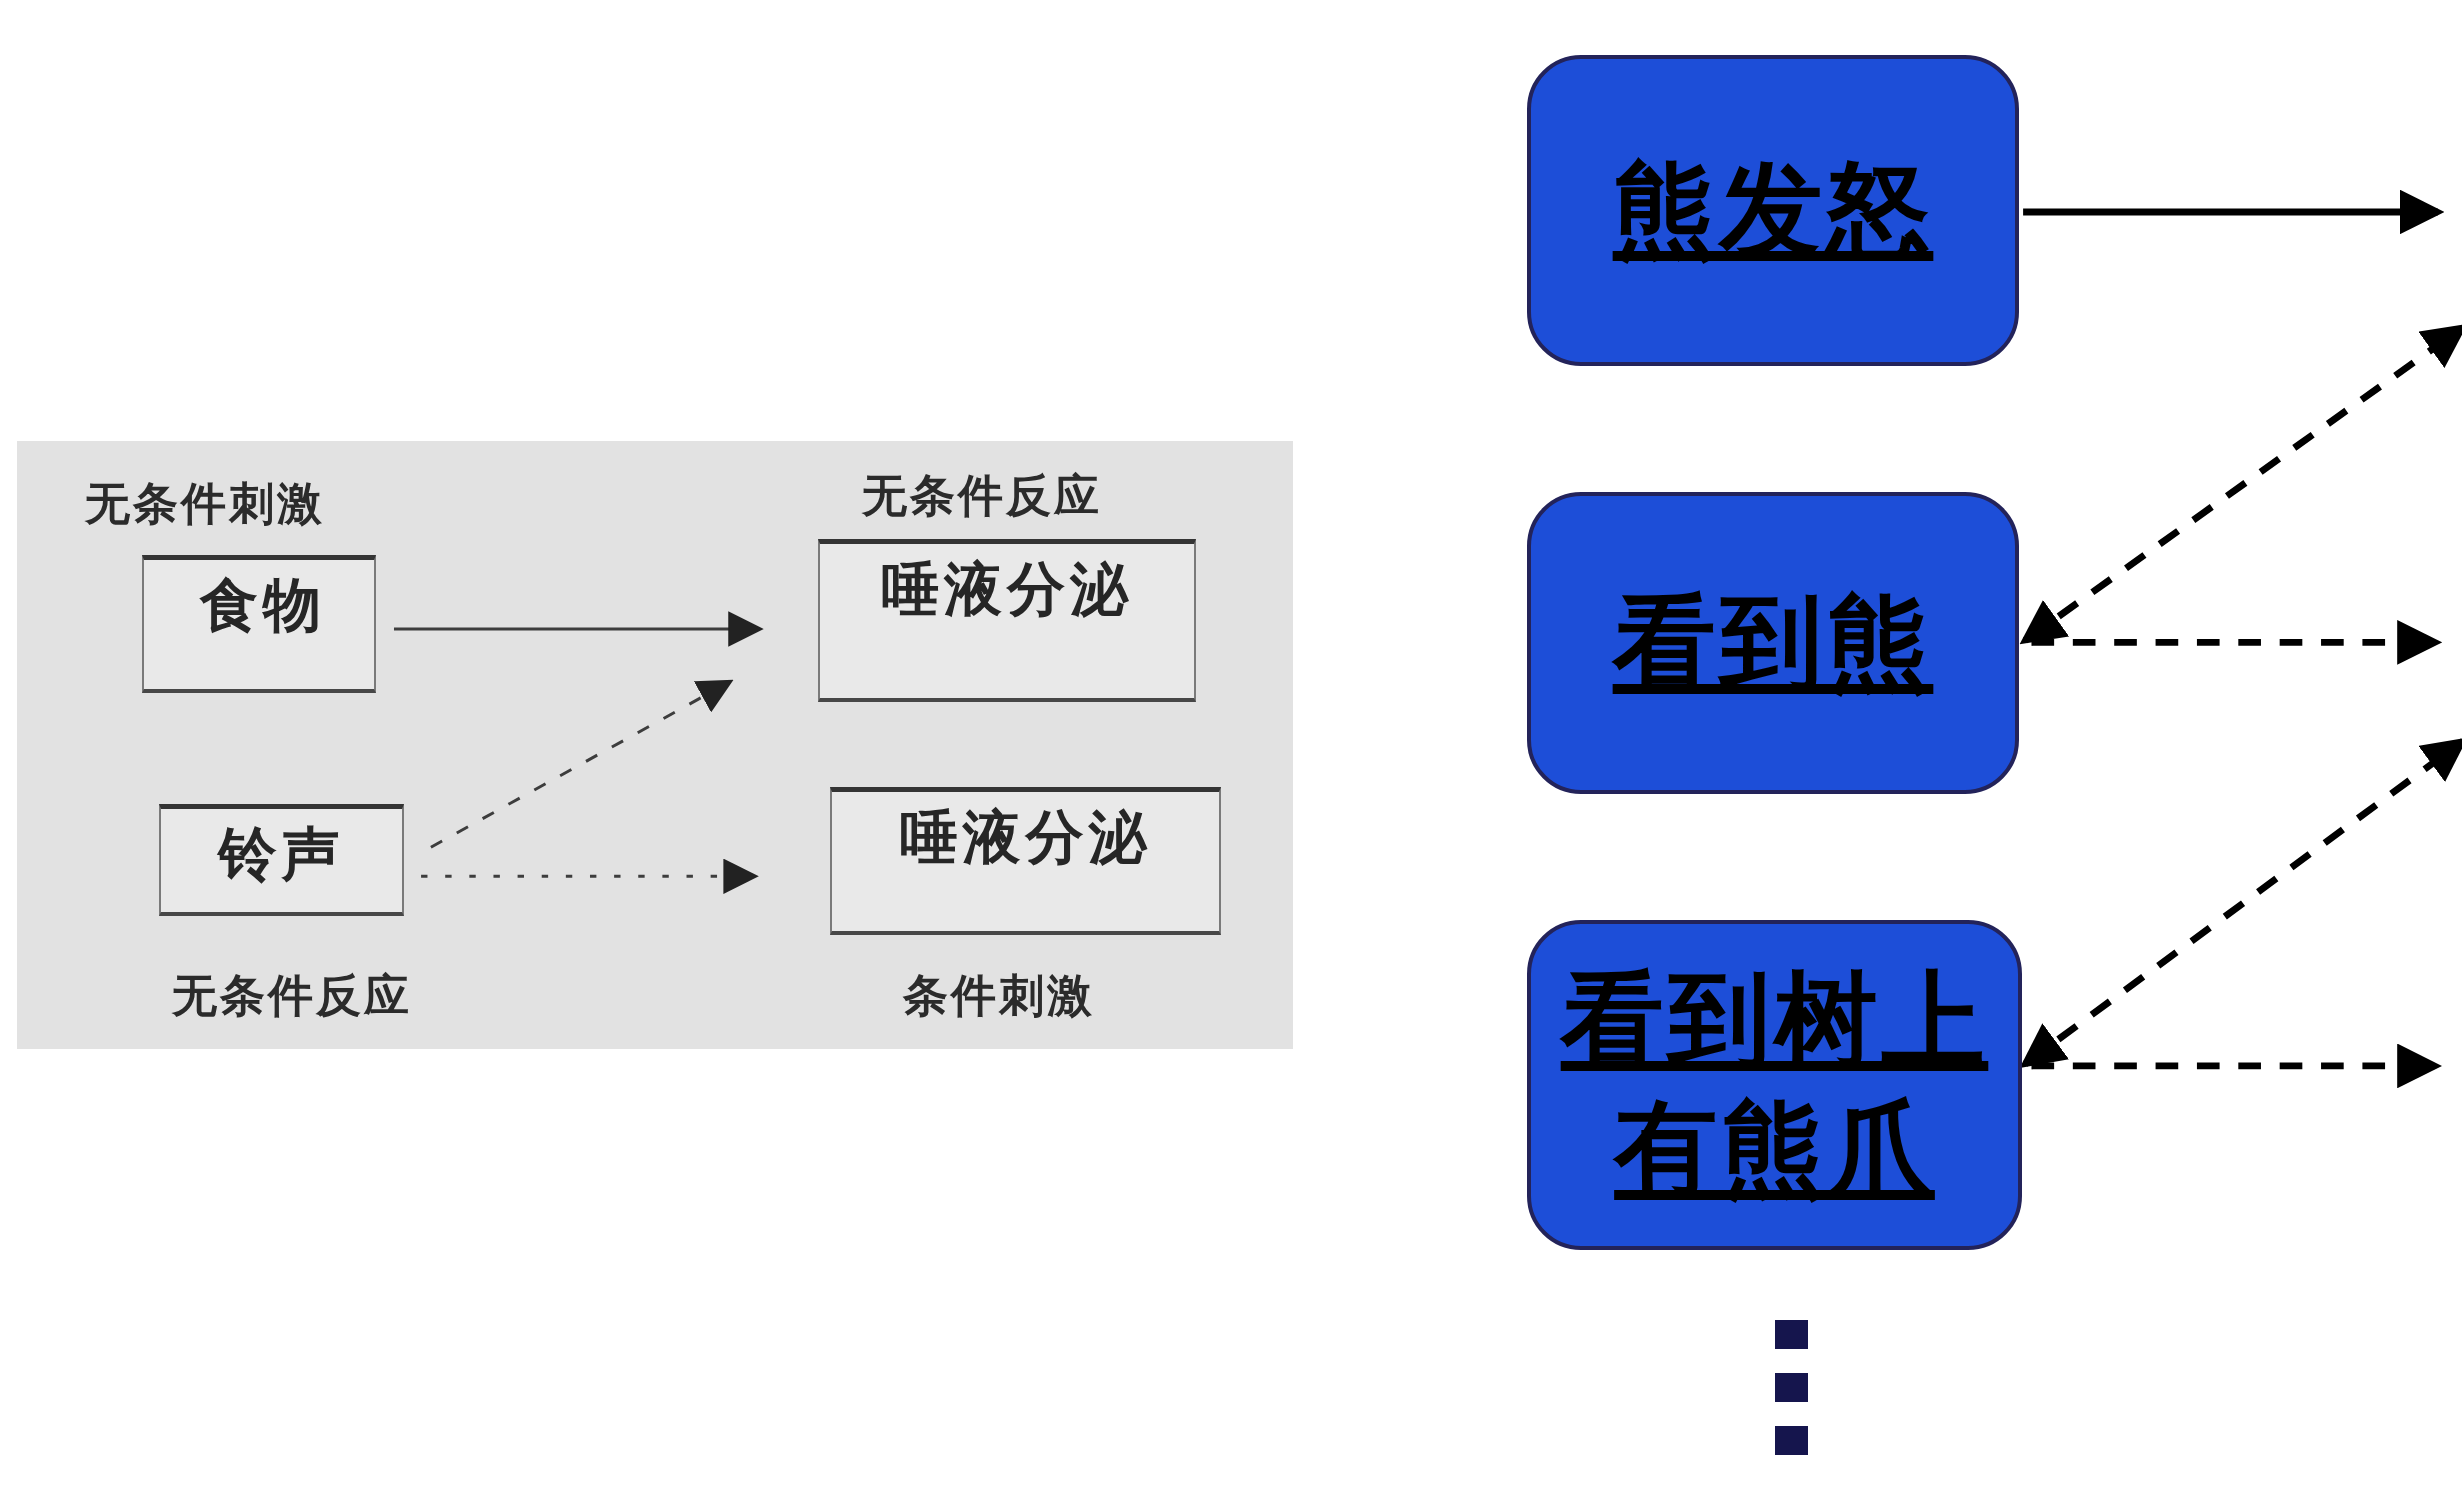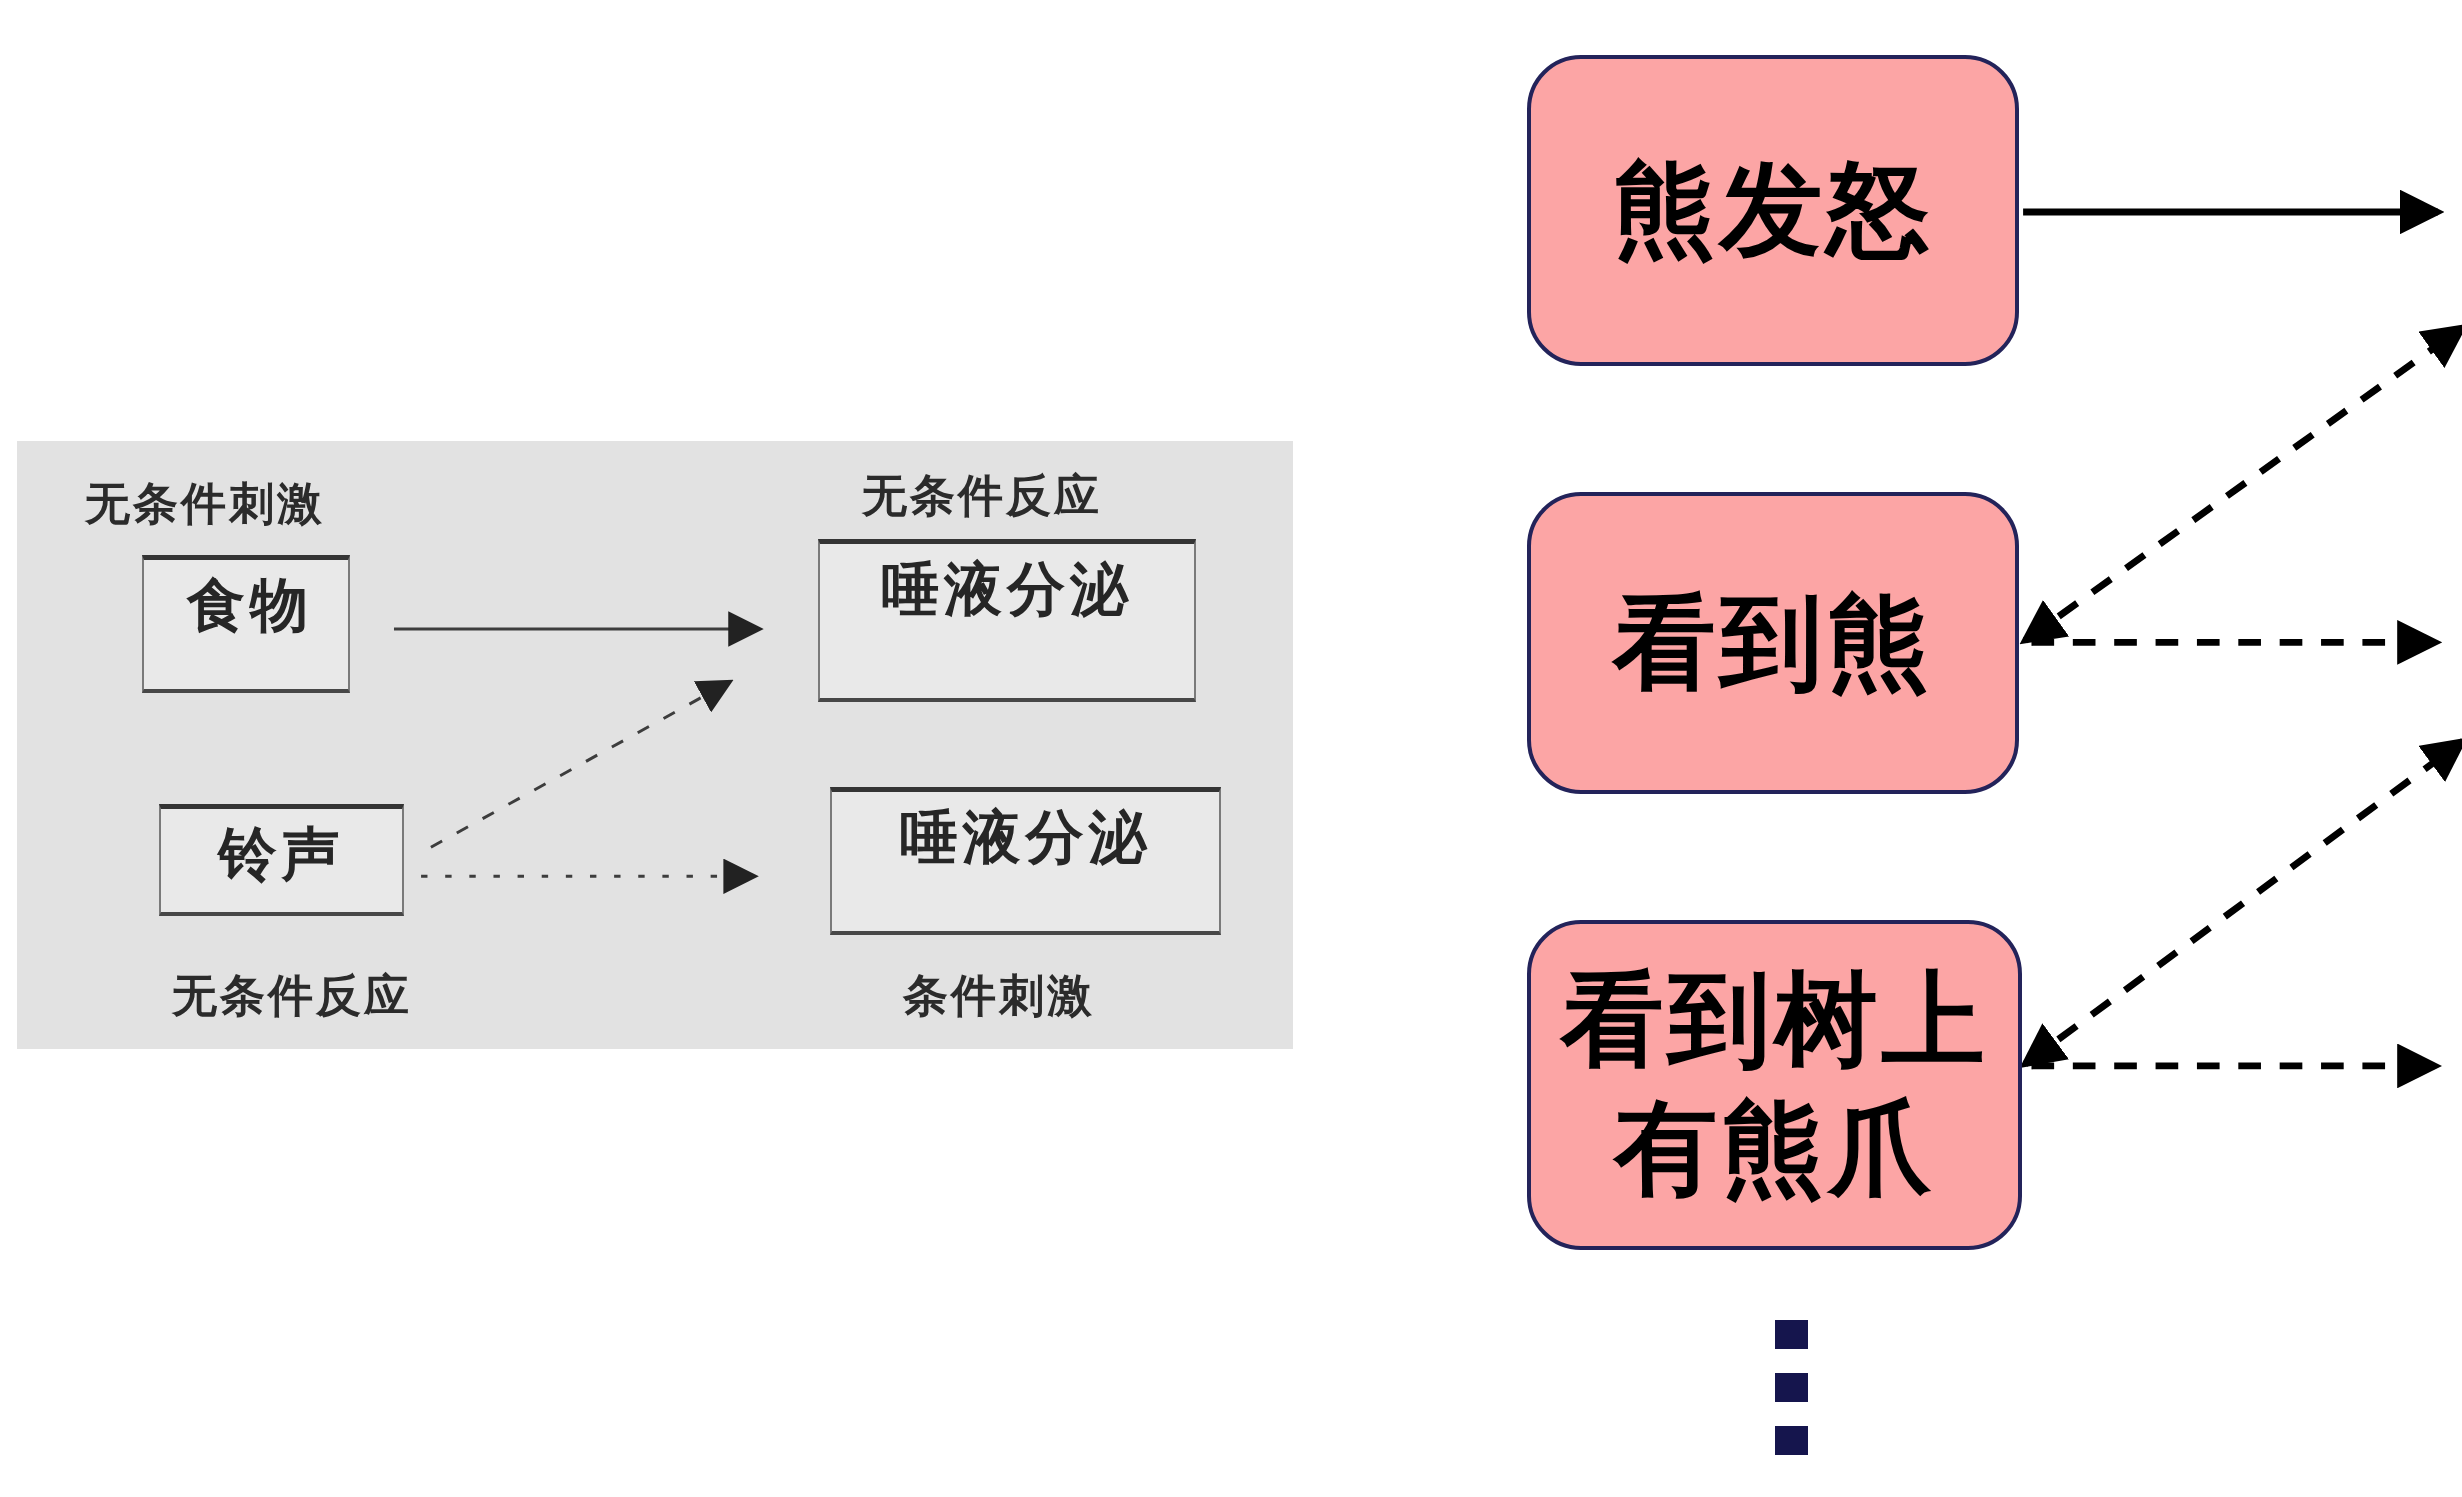--- a/index.html
+++ b/index.html
@@ -48,36 +48,37 @@
     box-sizing: border-box;
   }
   .panel-box .box-text {
     font-size: 58px;
     font-weight: 700;
     color: #262626;
     letter-spacing: 4.9px;
     margin-top: 6.9px;
     white-space: nowrap;
   }
-  #food-box   { left: 142px;  top: 555px; width: 208px; height: 138px; padding-left: 8px; }
+  #food-box   { left: 142px;  top: 555px; width: 234px; height: 138px; padding-left: 8px; }
   #saliva-upper-box { left: 818px; top: 539px; width: 378px; height: 163px; }
   #bell-box   { left: 159px;  top: 804px; width: 245px; height: 112px; }
   #saliva-lower-box { left: 830px; top: 787px; width: 391px; height: 148px; }
 
   
   .node {
     position: absolute;
-    background: #fca5a5;
+    background: #1d4ed8;
     border-radius: 54px;
     display: flex;
     align-items: center;
     justify-content: center;
     text-align: center;
     z-index: 2;
     box-sizing: border-box;
+    text-decoration: underline;
   }
   .state-node { border: 4.4px solid #23235a; }
   .node .cn {
     font-family: "Liberation Serif", "DejaVu Serif", serif;
     font-weight: 700;
     color: #000000;
     font-size: 103px;
     line-height: 1.25;
     white-space: pre-line;
     letter-spacing: 3.9px;

